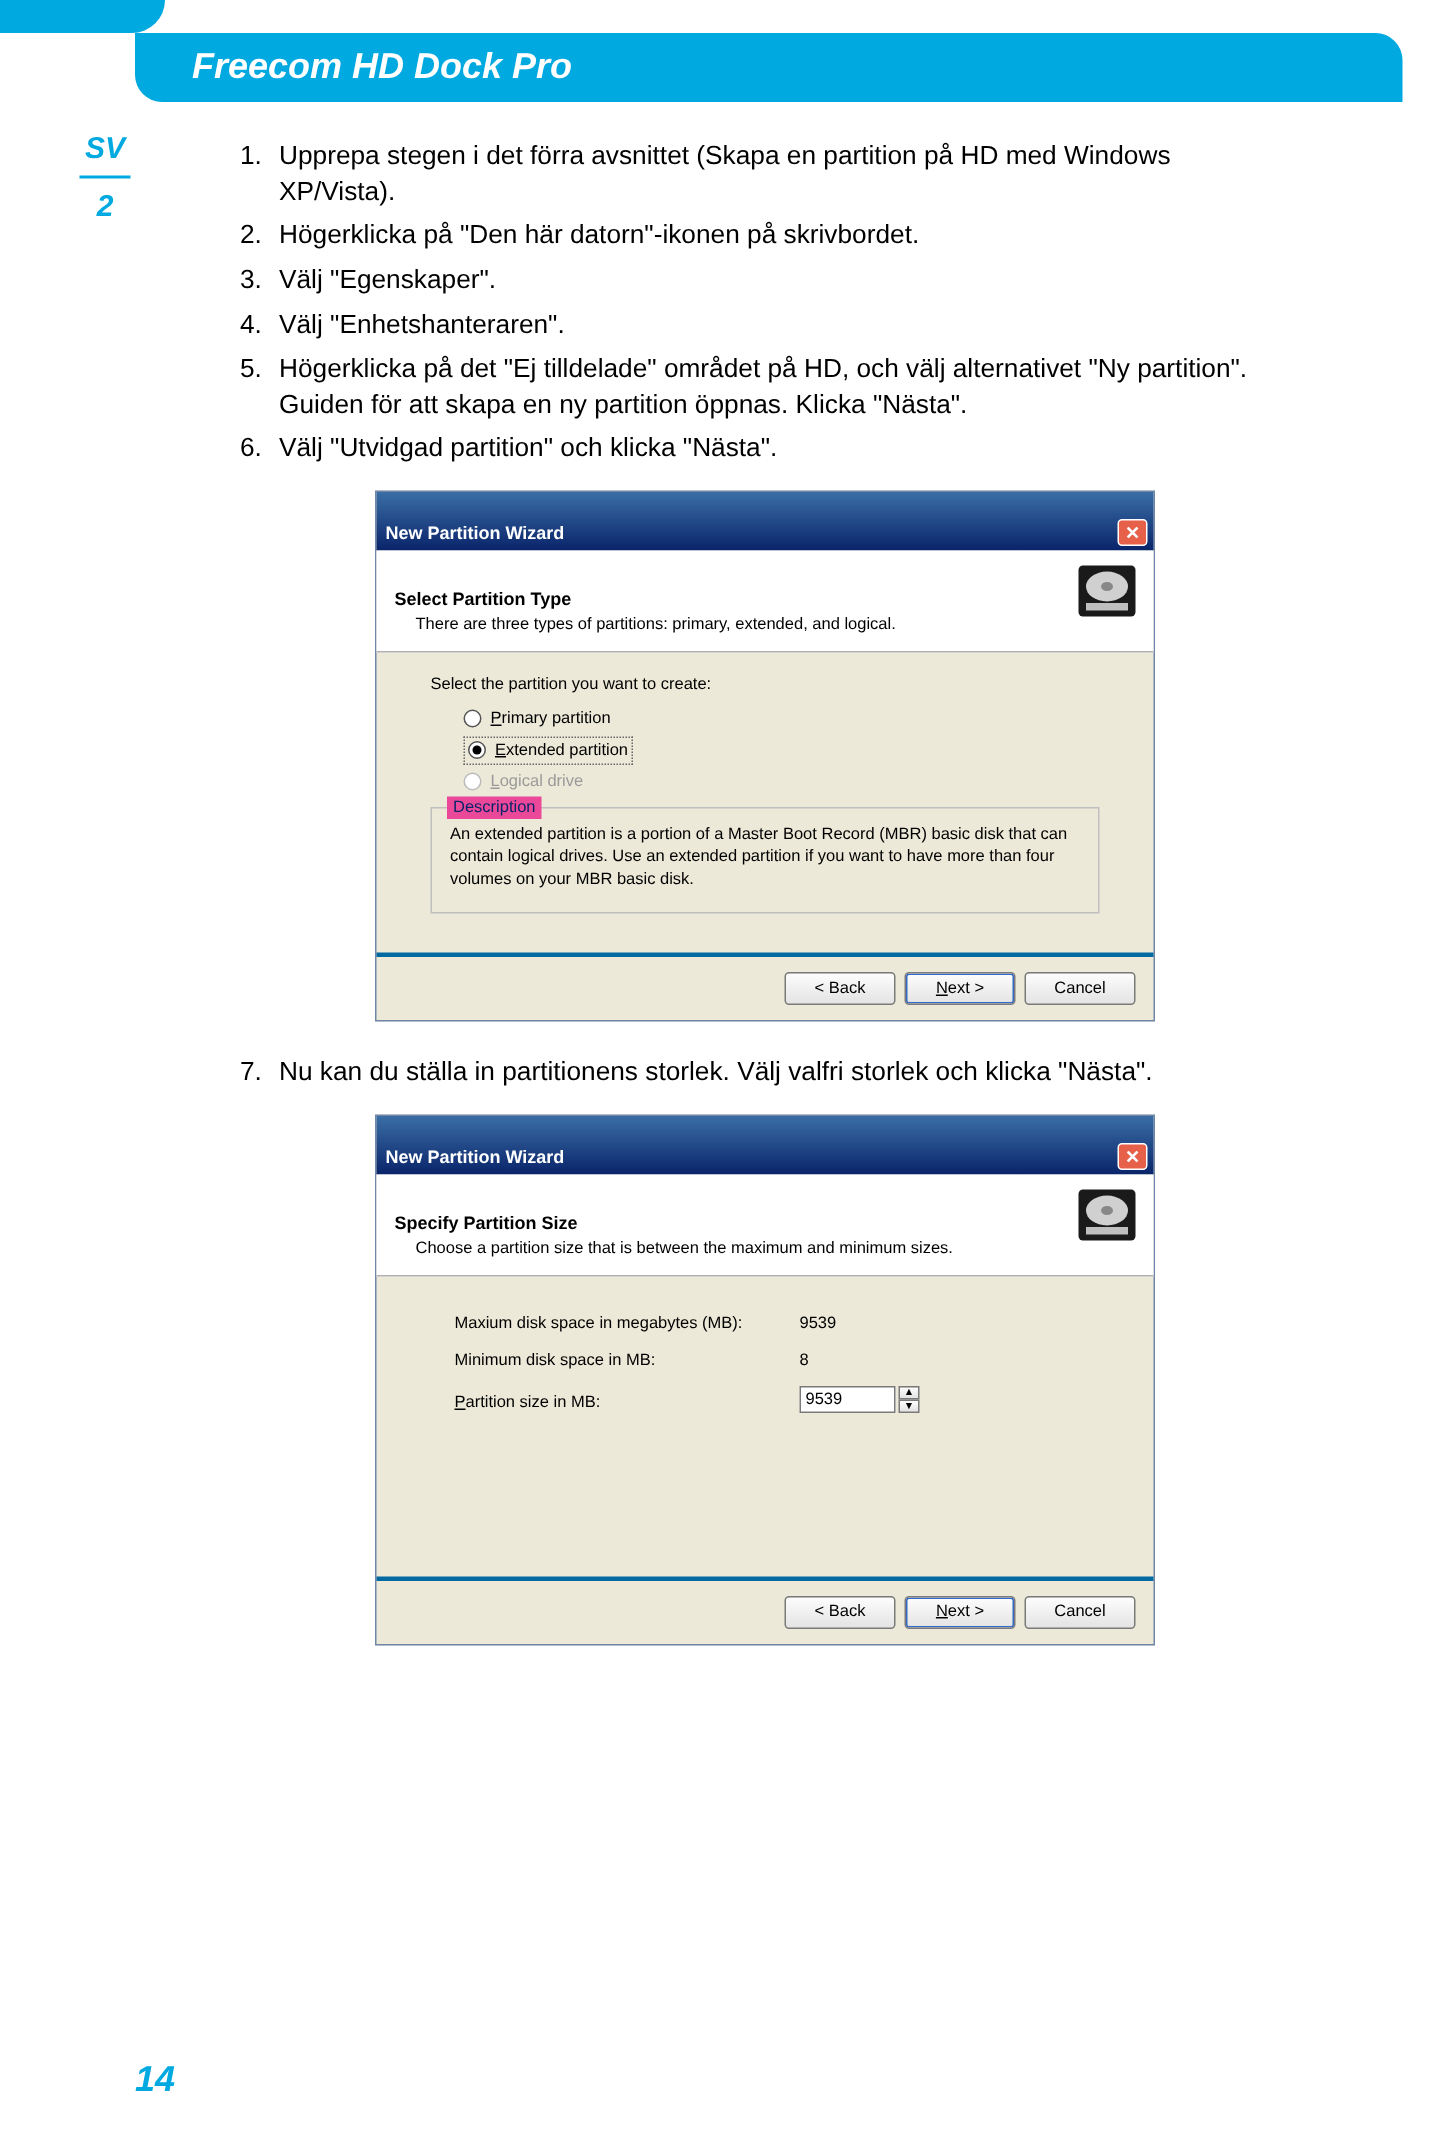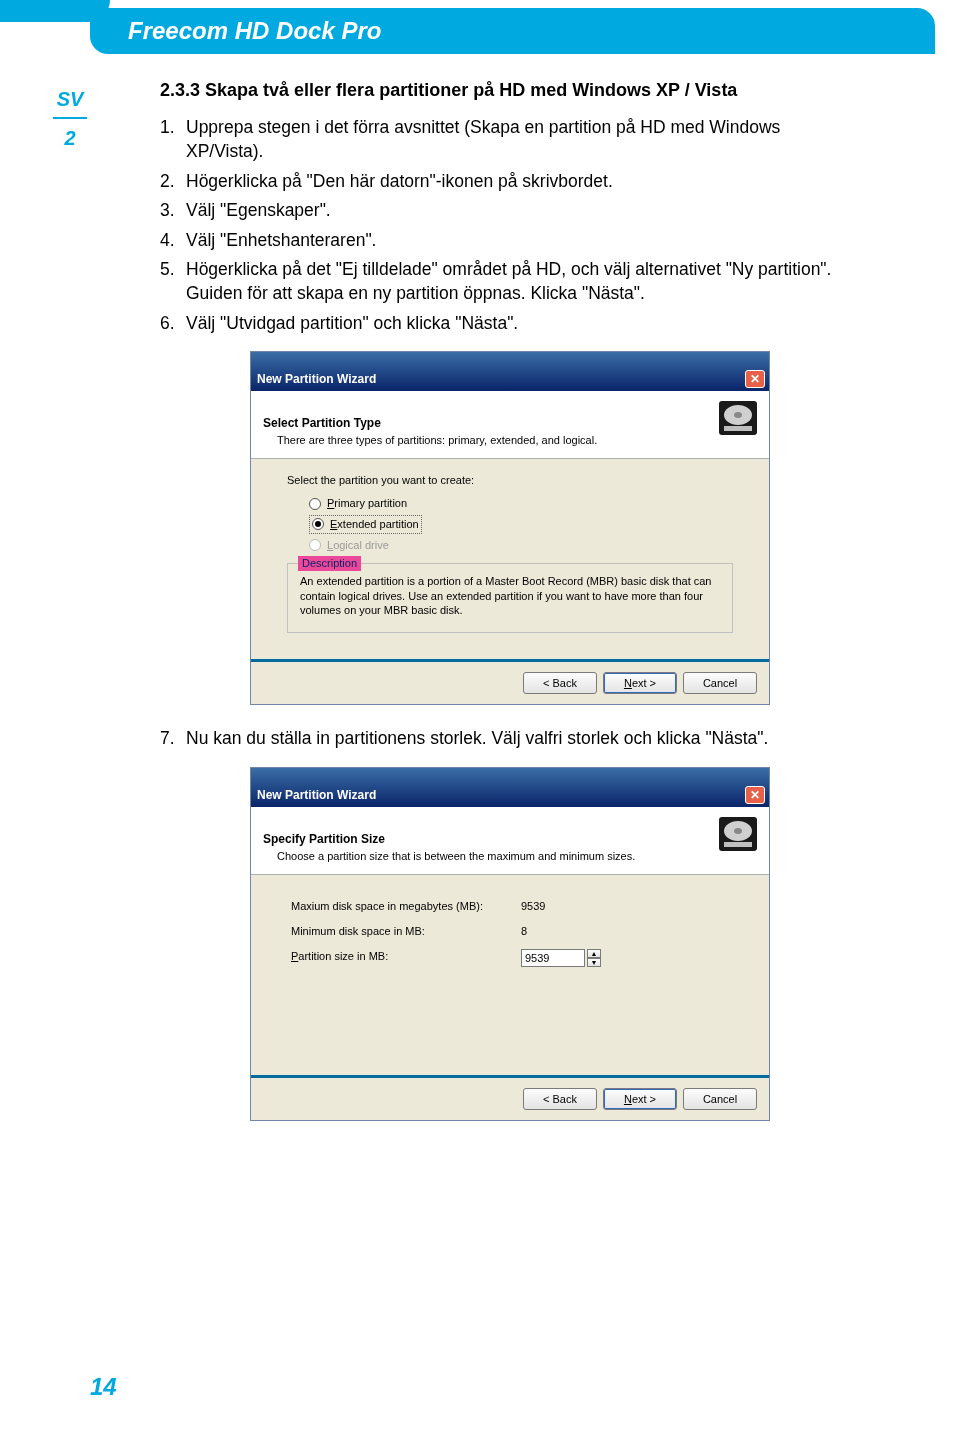--- a/index.html
+++ b/index.html
@@ -11,21 +11,21 @@
     position: relative;
     min-height: 1431px;
   }
   .corner-tab {
     position: absolute;
     top: 0; left: 0;
     width: 110px; height: 22px;
     background: #00a9e0;
     border-bottom-right-radius: 26px;
   }
-  .header-band-wrap { padding-top: 8px; }
+  .header-band-wrap { padding-top: 22px; }
   .header-band {
     margin-left: 90px;
     margin-right: 25px;
     background: #00a9e0;
     border-bottom-left-radius: 18px;
     border-top-right-radius: 18px;
     padding: 9px 0 9px 38px;
     color: #fff;
     font-weight: 700;
     font-style: italic;
@@ -102,21 +102,21 @@
   .xpbtn {
     min-width: 74px; height: 22px;
     border: 1px solid #7a7a7a;
     border-radius: 3px;
     background: linear-gradient(#fdfdfd,#e3e3e3);
     font-size: 11px;
     display:flex; align-items:center; justify-content:center;
     padding: 0 10px;
   }
   .xpbtn.default { box-shadow: 0 0 0 1px #316ac5 inset; }
-  .field-row { display:flex; align-items:flex-start; margin: 10px 4px; font-size:11px; }
+  .field-row { display:flex; align-items:flex-end; margin: 10px 16px; font-size:11px; }
   .field-row .lbl { width: 230px; }
   .spinner { display:flex; align-items:center; }
   .spinner input {
     width: 64px; height: 18px; font-size:11px; padding: 1px 3px;
     border:1px solid #7a7a7a; background:#fff;
   }
   .spin-btns { display:flex; flex-direction:column; margin-left:2px; }
   .spin-btns div { width:14px; height:9px; border:1px solid #7a7a7a; background:linear-gradient(#fdfdfd,#e3e3e3); font-size:7px; line-height:7px; text-align:center; }
   .page-number {
     position: absolute;
@@ -136,21 +136,20 @@
   <div class="header-band">Freecom HD Dock Pro</div>
 </div>
 
 <div class="side-tab">
   <div class="sv">SV</div>
   <div class="rule"></div>
   <div class="num">2</div>
 </div>
 
 <div class="content">
-  <div class="section-title">2.3.3 Skapa två eller flera partitioner på HD med Windows XP / Vista</div>
   <ol class="steps">
     <li>
         <span class="n">1.</span>
         <span>Upprepa stegen i det förra avsnittet (Skapa en partition på HD med Windows XP/Vista).</span>
       </li>
     <li>
         <span class="n">2.</span>
         <span>Högerklicka på "Den här datorn"-ikonen på skrivbordet.</span>
       </li>
     <li>

